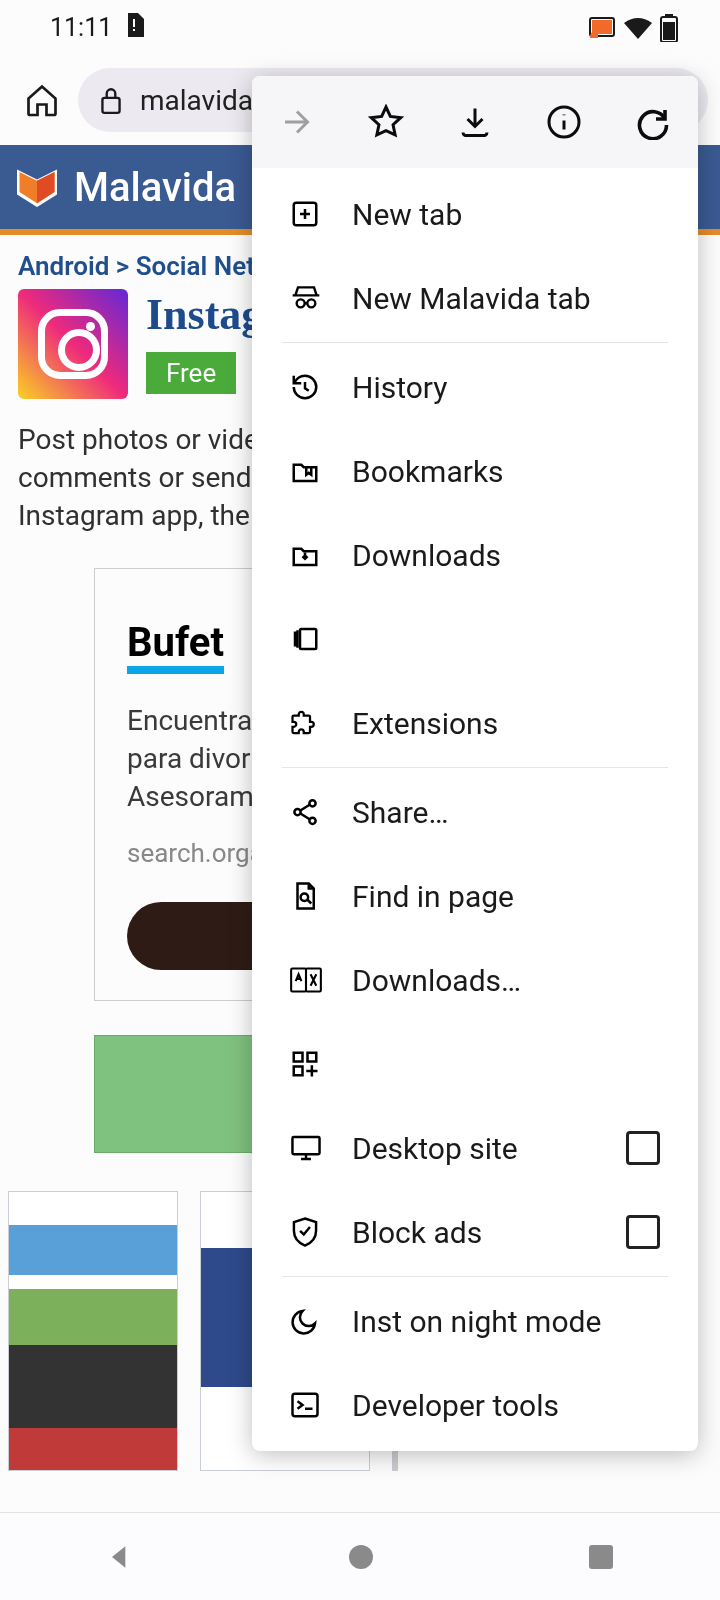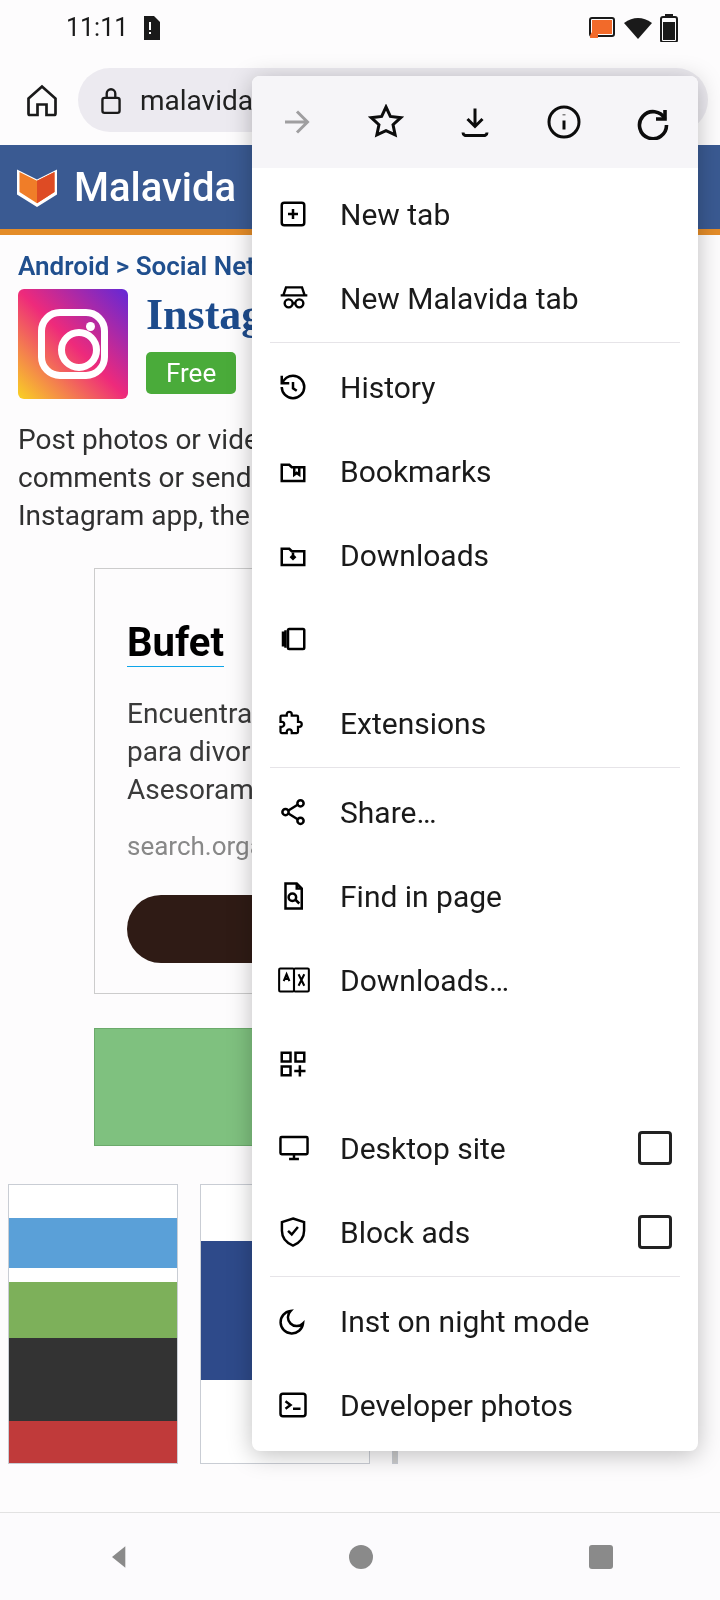--- a/index.html
+++ b/index.html
@@ -13,21 +13,21 @@
   }
   .status-bar {
     height: 55px;
     display: flex;
     align-items: center;
     justify-content: space-between;
     padding: 0 42px 0 50px;
     font-size: 25px;
     color: #1a1a1a;
   }
-  .status-left { display:flex; align-items:center; gap:12px;margin-left:16px; }
+  .status-left { display:flex; align-items:flex-start; gap:12px; }
   .status-right { display:flex; align-items:center; gap:8px; }
   .browser-bar {
     height: 90px;
     display: flex;
     align-items: center;
     padding: 0 12px;
     gap: 6px;
   }
   .home-btn {
     width: 60px; height: 60px;
@@ -103,34 +103,34 @@
     top:6px;right:6px;
   }
   .app-info .title { color:#1d4b8c; font-size:44px; font-weight:700;font-family:Liberation Serif, serif; }
   .free-badge {
     display:inline-block;
     margin-top:12px;
     background:#4aab3a;
     color:#fff;
     font-size:26px;
     padding: 6px 20px;
-    border-radius:5px;
+    border-radius:0;
   }
   .desc {
     padding: 22px 18px 10px;
     font-size:28px;
     color:#303030;
     line-height:1.35;
   }
   .ad-box {
     margin: 24px 94px 0;
     border:1px solid #ccc;
     padding: 50px 32px 30px;
   }
-  .ad-head { font-size:40px; font-weight:700; border-bottom:1px solid #0ea5e9; display:inline-block; }
+  .ad-head { font-size:40px; font-weight:700; border-bottom:8px solid #0ea5e9; display:inline-block; }
   .ad-body { margin-top:28px; font-size:28px; color:#3a3a3a; line-height:1.35; }
   .ad-domain { margin-top:22px; color:#888; font-size:26px; }
   .ad-btn {
     margin-top:34px;
     background:#2f1b15;
     height:68px;
     border-radius:40px;
   }
   .install-btn {
     margin: 34px 94px 0;
@@ -177,21 +177,21 @@
   }
   .menu-top {
     background:#f6f5f8;
     height:92px;
     display:flex;
     align-items:center;
     justify-content:space-around;
   }
   .menu-top .ico { color:#000; opacity:0.95; }
   .fwd { opacity:0.35 !important; }
-  .menu-list { padding: 4px 0; }
+  .menu-list { padding: 4px 12px; }
   .menu-item {
     display:flex;
     align-items:center;
     height:84px;
     padding: 0 26px;
     gap:28px;
     font-size:30px;
     color:#1a1a1a;
   }
   .menu-item .ic {
@@ -485,16 +485,16 @@
       </span>
       <span>Inst on night mode</span>
     </div>
     <div class="menu-item">
       <span class="ic">
         <svg width="30" height="28" viewBox="0 0 24 22" fill="none" stroke="#000" stroke-width="2">
             <rect x="2" y="2" width="20" height="18" rx="2"></rect>
             <path d="M6 8l4 3-4 3M12 14h6"></path>
           </svg>
       </span>
-      <span>Developer photos</span>
+      <span>Developer tools</span>
     </div>
   </div>
 </div>
 
 </body></html>

